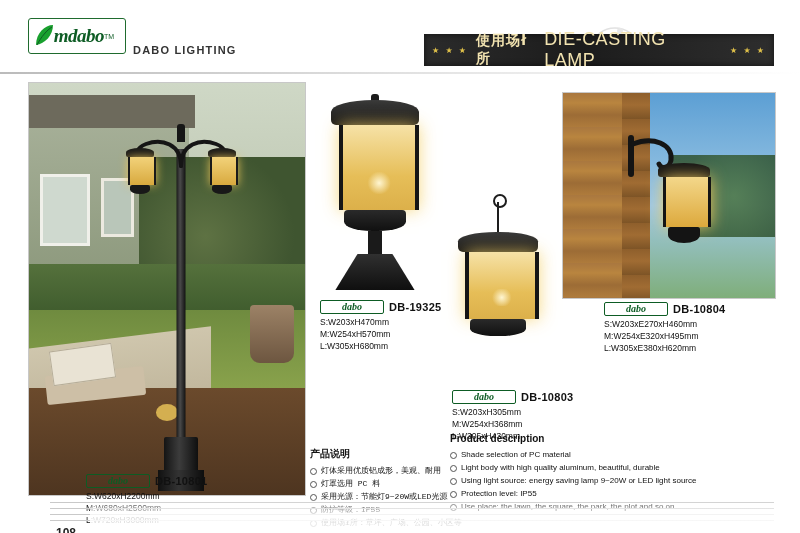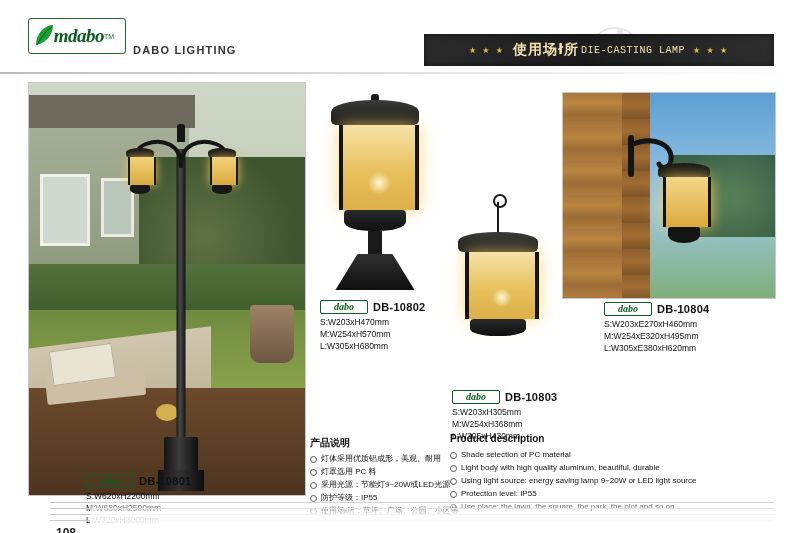--- a/index.html
+++ b/index.html
@@ -43,21 +43,21 @@
     position:absolute;left:424px;top:34px;width:350px;height:32px;
     background:linear-gradient(90deg,#2b2b2b 0%,#1c1c1c 45%,#2e2e2e 100%);
     display:flex;align-items:center;justify-content:center;
     box-shadow:inset 0 0 6px rgba(0,0,0,.6);
   }
   .banner-stars{color:#e0c14a;font-size:8px;letter-spacing:2px;margin:0 8px;}
   .banner-cn{
     font-family:"DejaVu Sans",sans-serif;font-size:14px;color:#f2e3b0;font-weight:bold;letter-spacing:1px;
   }
   .banner-en{
-    font-family:Liberation Mono, monospace;font-size:10px;color:#f2e3b0;letter-spacing:.5px;margin-left:2px;
+    font-family:Liberation Sans, sans-serif;font-size:18px;color:#f2e3b0;letter-spacing:.5px;margin-left:2px;
   }
   .banner-orn{
     position:absolute;left:560px;top:18px;width:120px;height:50px;opacity:.55;
   }
   .header-rule{
     position:absolute;left:0;top:72px;width:800px;height:2px;
     background:linear-gradient(90deg,#bbb 0%,#e8e8e8 60%,#fff 100%);
   }
 
   
@@ -158,40 +158,40 @@
     clip-path:polygon(28% 0,72% 0,100% 100%,0 100%);}
   .sl-chain{position:absolute;left:49%;top:-30px;width:2px;height:30px;background:#1d1d1d;}
   .sl-ring{position:absolute;left:45%;top:-38px;width:10px;height:10px;border:2px solid #1d1d1d;border-radius:50%;}
 
   
   .cap-block{position:absolute;font-size:8.5px;color:#111;line-height:12px;}
   .cap-head{display:flex;align-items:center;margin-bottom:2px;}
   .cap-logo{
     font-family:"Liberation Serif",serif;font-style:italic;font-weight:bold;
     font-size:10px;color:#0d5c24;border:1px solid #0d5c24;border-radius:2px;
-    padding:0 13px;line-height:12px;margin-right:5px;
+    padding:0 21px;line-height:12px;margin-right:5px;
   }
   .cap-code{font-weight:bold;font-size:11px;color:#111;letter-spacing:.3px;}
   .cap-line{white-space:nowrap;}
 
   .c1{left:86px;top:474px;}
   .c2{left:320px;top:300px;}
   .c3{left:452px;top:390px;}
   .c4{left:604px;top:302px;}
 
   
   .desc{position:absolute;font-size:8px;color:#111;line-height:13px;}
   .desc-title{font-weight:bold;font-size:10px;margin-bottom:3px;}
   .desc li{list-style:none;position:relative;padding-left:11px;margin:0;white-space:nowrap;}
   .desc li:before{
     content:"";position:absolute;left:0;top:4px;width:5px;height:5px;
     border:1px solid #555;border-radius:50%;
   }
   .desc ul{margin:0;padding:0;}
-  .d-cn{left:310px;top:436px;width:130px;font-family:Liberation Sans, sans-serif;}
+  .d-cn{left:310px;top:448px;width:130px;font-family:Liberation Mono, monospace;}
   .d-en{left:450px;top:432px;width:300px;}
 
   
   .footer-lines{position:absolute;left:26px;top:500px;width:748px;height:28px;}
   .fl{position:absolute;left:0;width:748px;height:1px;background:#c9c9c9;}
   .fl.a{top:2px;} .fl.b{top:8px;} .fl.c{top:14px;} .fl.d{top:20px;}
   .footer-swoosh{
     position:absolute;left:90px;top:498px;width:690px;height:30px;
     background:linear-gradient(180deg,rgba(255,255,255,0) 0%,rgba(255,255,255,.85) 60%);
   }
@@ -316,21 +316,21 @@
       <span class="cap-code">DB-10801</span>
     </div>
     <div class="cap-line">S:W620xH2200mm</div>
     <div class="cap-line">M:W680xH2500mm</div>
     <div class="cap-line">L:W720xH3000mm</div>
   </div>
 
   <div class="cap-block c2">
     <div class="cap-head">
       <span class="cap-logo">dabo</span>
-      <span class="cap-code">DB-10802</span>
+      <span class="cap-code">DB-19325</span>
     </div>
     <div class="cap-line">S:W203xH470mm</div>
     <div class="cap-line">M:W254xH570mm</div>
     <div class="cap-line">L:W305xH680mm</div>
   </div>
 
   <div class="cap-block c3">
     <div class="cap-head">
       <span class="cap-logo">dabo</span>
       <span class="cap-code">DB-10803</span>

